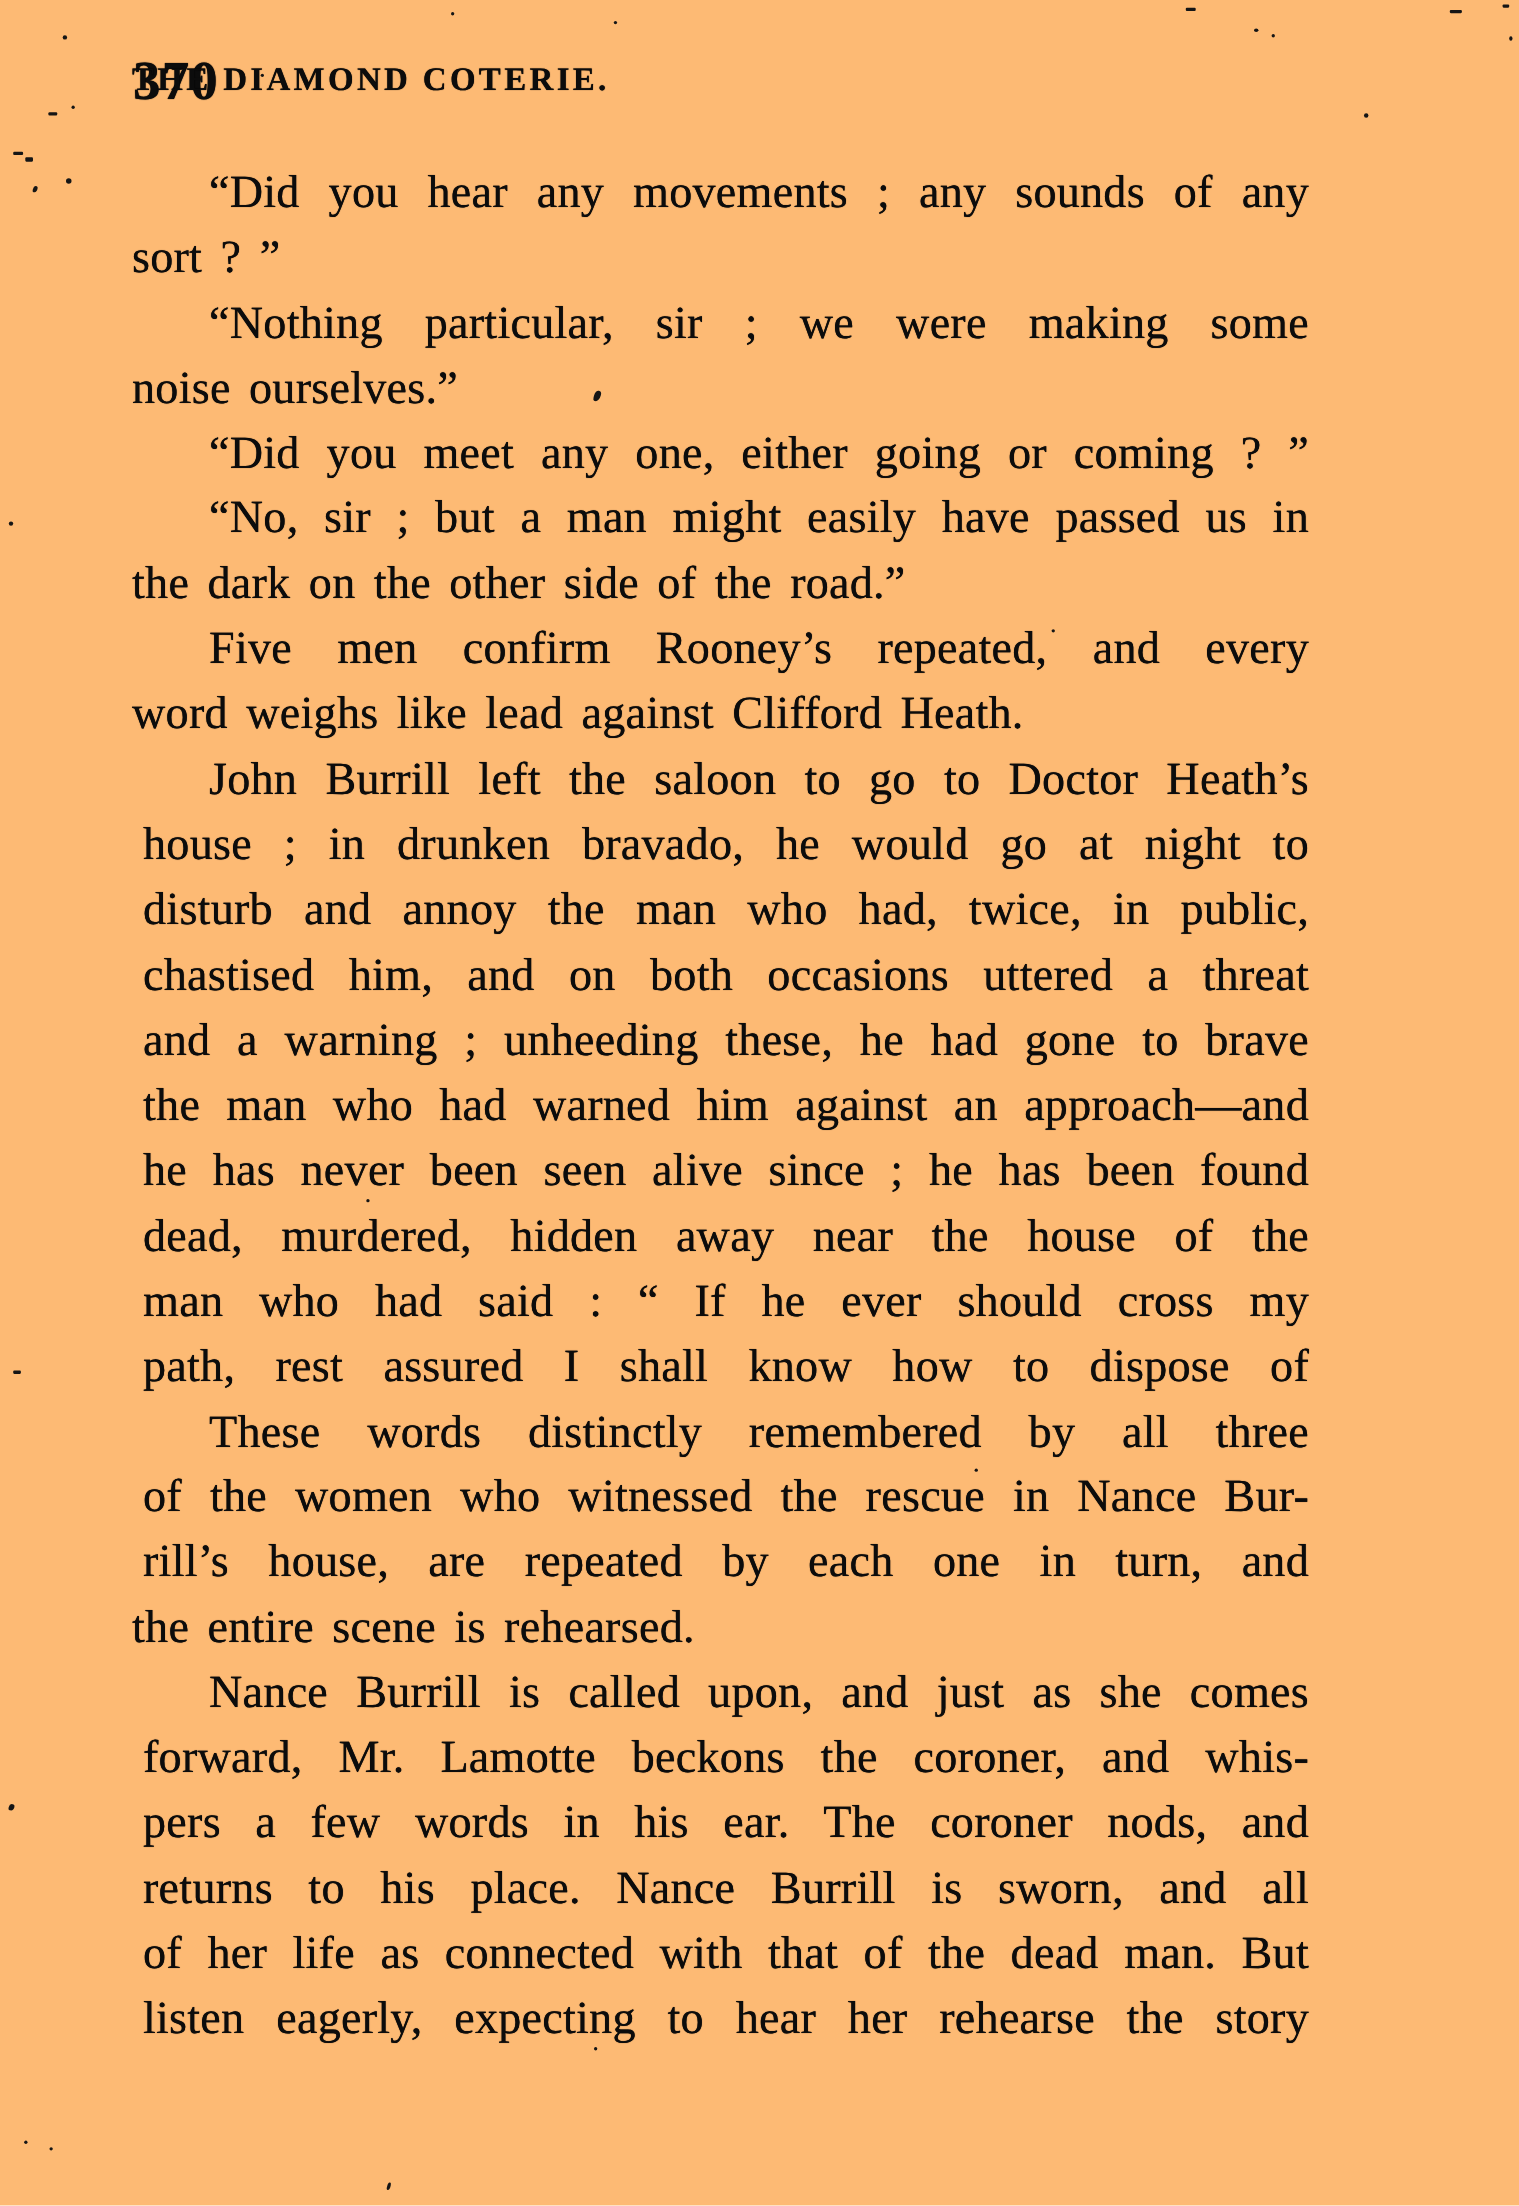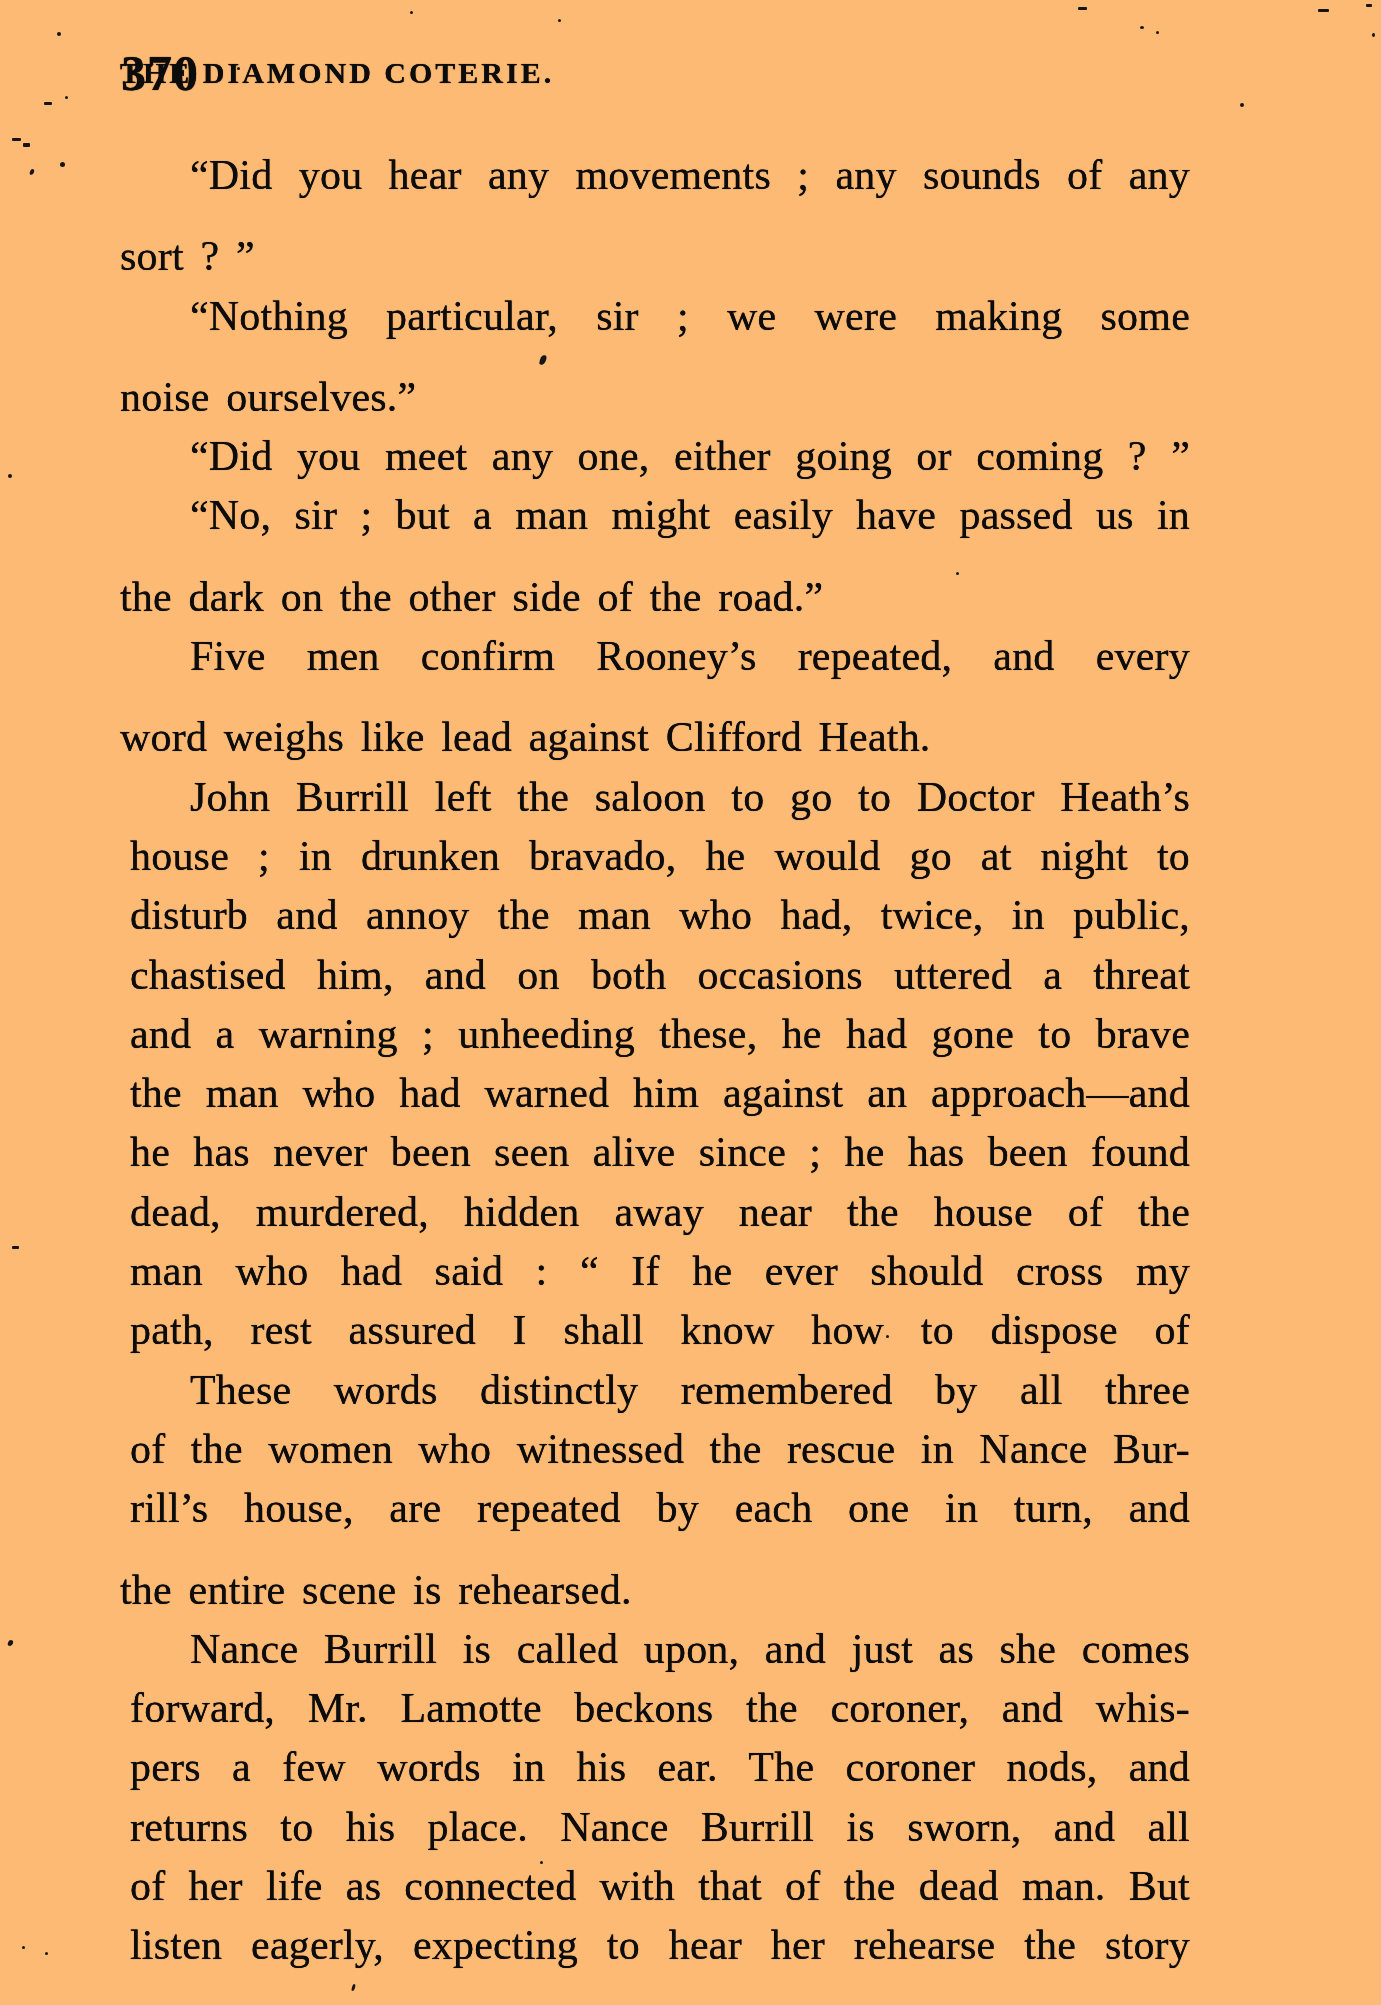--- a/index.html
+++ b/index.html
@@ -55,21 +55,21 @@
     letter-spacing: 0.2px;
     text-shadow: 0 0 0.7px #000;
   }
   .line.just {
     white-space: normal;
     text-align: justify;
     text-align-last: justify;
     margin-left: 10px;
   }
   .line.ind { padding-left: 60px; }
-  .line:not(.just) { word-spacing: 6px; margin-top: 22px; }
+  .line:not(.just) { word-spacing: 6px; }
   
   .speck {
     position: absolute;
     background: #151515;
   }
   .speck.dot   { border-radius: 50%; }
   .speck.dash  { border-radius: 1px; }
   .speck.comma { border-radius: 60% 40% 70% 30%; transform: rotate(14deg); }
 </style>
 </head>

